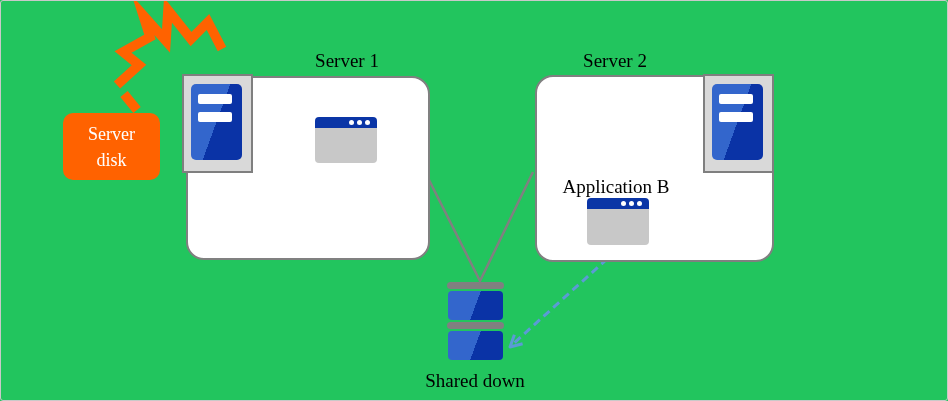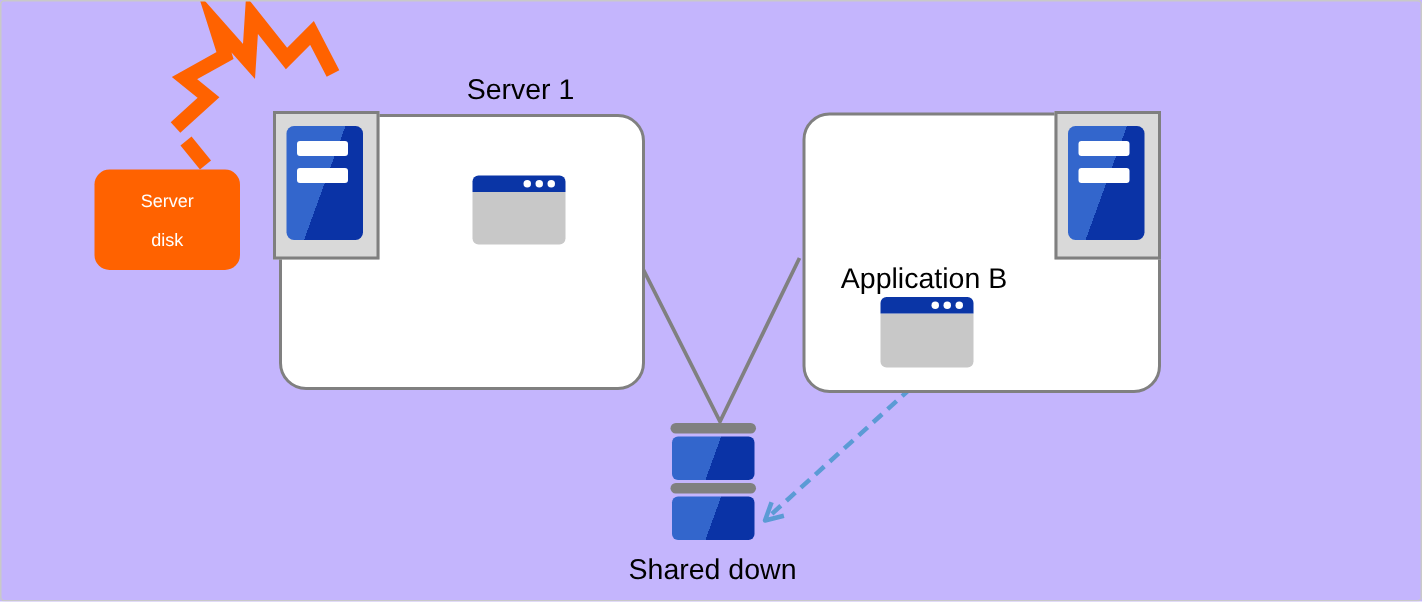--- a/index.html
+++ b/index.html
@@ -1,18 +1,18 @@
 <!DOCTYPE html>
 <html><head>
 <meta charset="utf-8">
 <style>
   html,body{margin:0;padding:0;background:#ffffff;}
   .canvas{
-    position:relative;width:948px;height:401px;background:#c4b5fd;overflow:hidden;
-    font-family:Liberation Sans, sans-serif;color:#000;
+    position:relative;width:948px;height:401px;background:#22c55e;overflow:hidden;
+    font-family:Liberation Serif, serif;color:#000;
   }
   .frame{position:absolute;inset:0;border:1px solid #c9c9c9;border-radius:3px;pointer-events:none;}
 
   .label{position:absolute;font-size:19px;text-align:center;white-space:nowrap;}
 
   
   .server-box{position:absolute;background:#fff;border:2.5px solid #808080;border-radius:18px;}
   .server1-box{left:186px;top:76px;width:240px;height:180px;}
   .server2-box{left:535px;top:75px;width:235px;height:183px;}
 
@@ -36,21 +36,21 @@
   .disk{position:absolute;left:447px;top:282px;width:57px;}
   .disk .platter{height:7px;background:#808080;border-radius:3.5px;margin:0 0 2px 0;}
   .disk .segment{
     height:29px;background:linear-gradient(110deg,#3366cc 50%,#0a33a6 50%);
     border-radius:4px;margin:0 1px 2px 1px;
   }
 
   
   .badge{
     position:absolute;left:63px;top:113px;width:97px;height:67px;background:#ff6200;
-    border-radius:10px;color:#fff;font-size:12px;line-height:26px;
+    border-radius:10px;color:#fff;font-size:18px;line-height:26px;
     display:flex;flex-direction:column;align-items:center;justify-content:center;
   }
 
   svg.overlay{position:absolute;left:0;top:0;pointer-events:none;}
 </style>
 </head>
 <body>
 
 <div class="canvas">
 
@@ -62,20 +62,21 @@
     <line x1="124" y1="94" x2="137" y2="110" stroke="#ff6200" stroke-width="9.5"></line>
 
     <line x1="617" y1="250" x2="513" y2="344" stroke="#5b9bd5" stroke-width="3" stroke-dasharray="8 5"></line>
     <polyline points="522.6,343.8 510,347 514.4,334.8" fill="none" stroke="#5b9bd5" stroke-width="3" stroke-linejoin="round"></polyline>
   </svg>
 
   <div class="server-box server1-box"></div>
   <div class="server-box server2-box"></div>
 
   <div class="label" style="left:272px;top:50px;width:150px;">Server 1</div>
+  <div class="label" style="left:540px;top:50px;width:150px;">Server 2</div>
 
   <div class="server-icon" style="left:182px;top:74px;">
     <div class="tower">
       <div class="slot slot1"></div>
       <div class="slot slot2"></div>
     </div>
   </div>
   <div class="server-icon" style="left:703px;top:74px;">
     <div class="tower">
       <div class="slot slot1"></div>

